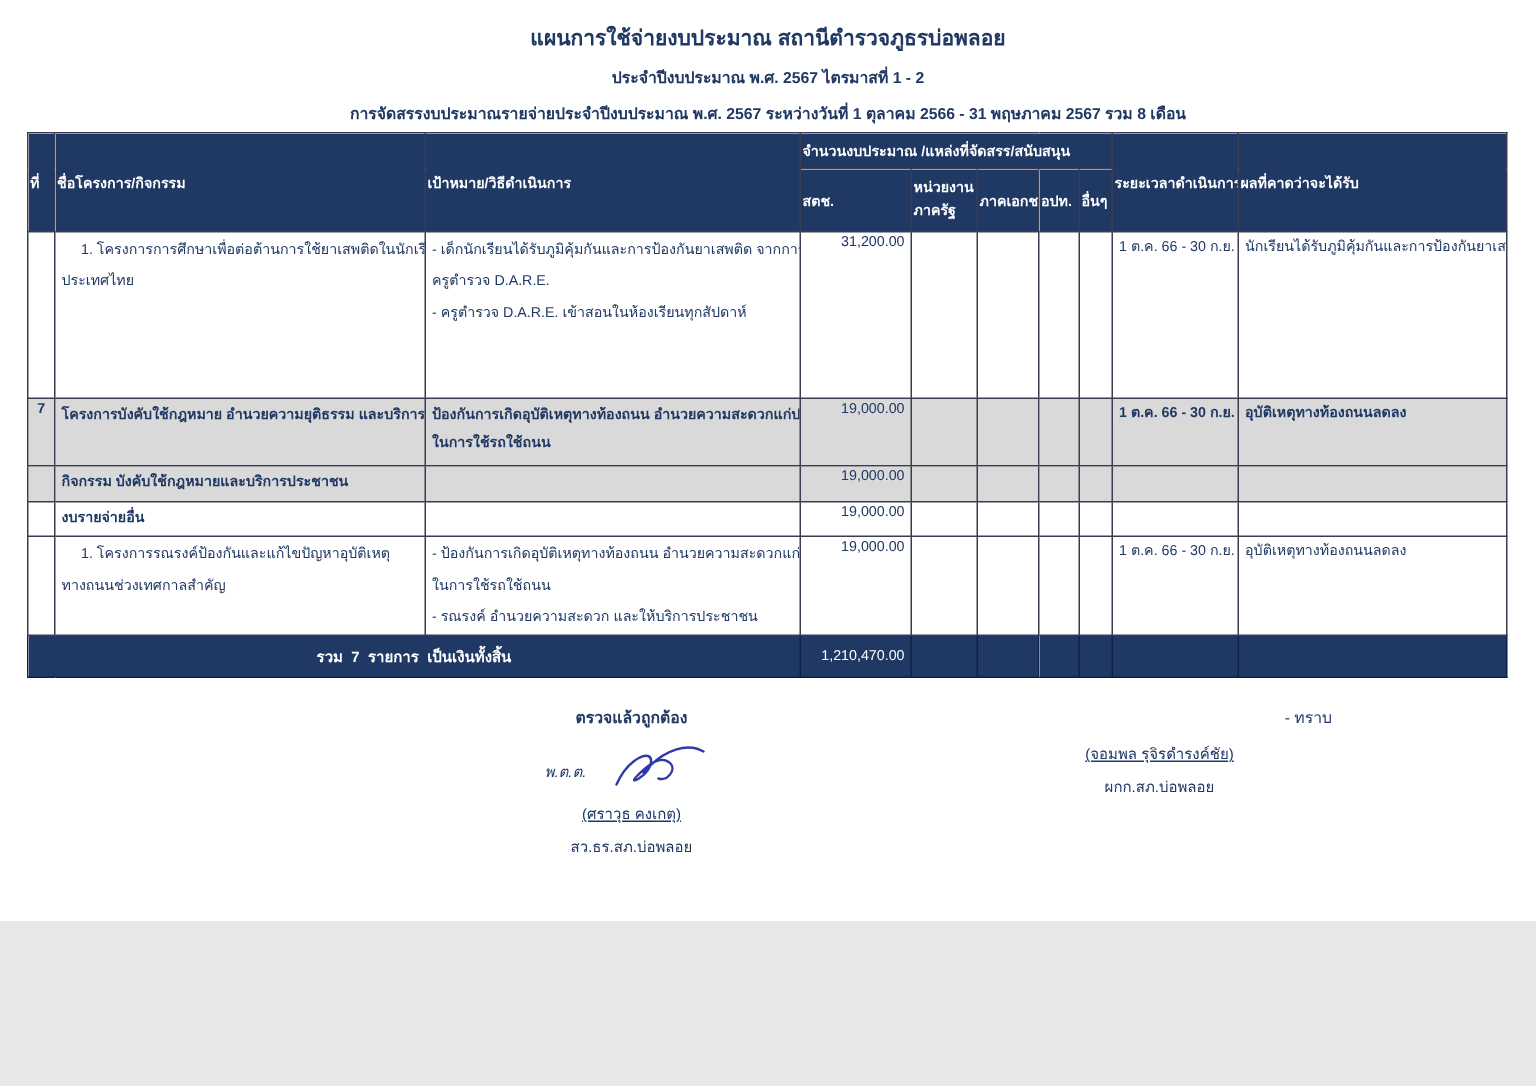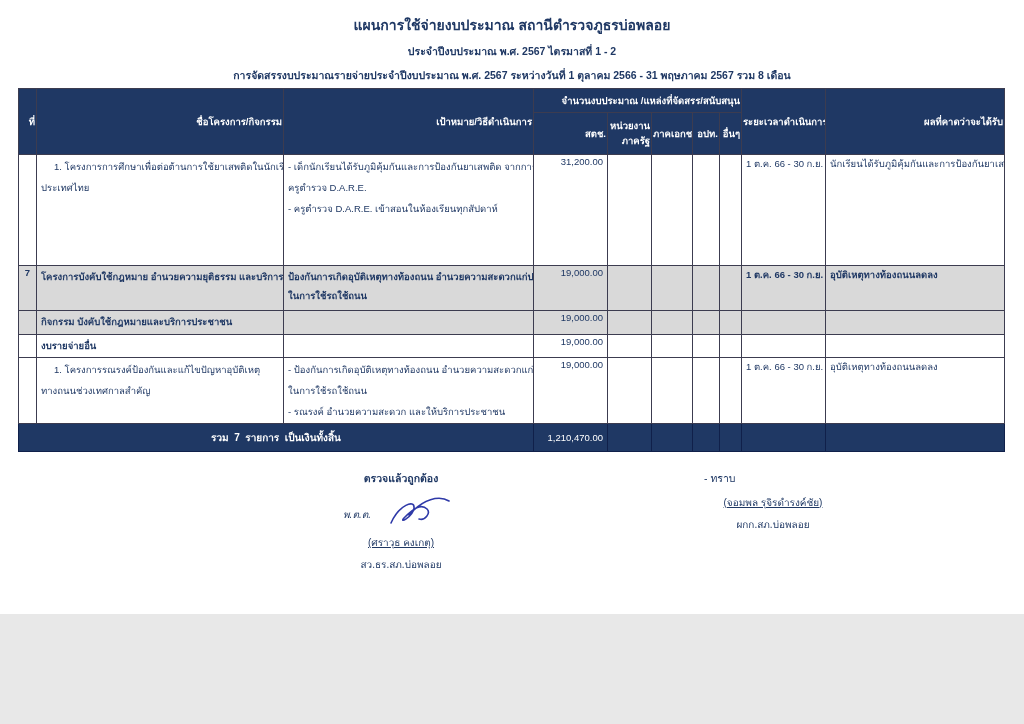--- a/index.html
+++ b/index.html
@@ -16,21 +16,21 @@
   table.plan {
     position:absolute; left:18px; top:88px; width:986px;
     border-collapse:collapse; table-layout:fixed; font-size:9.5px;
   }
   .plan th, .plan td {
     border:1px solid #3c3c50; overflow:hidden;
     padding:1px 4px; vertical-align:top;
   }
   .plan thead th {
     background:#1f3864; color:#ffffff; font-weight:bold;
-    text-align:right; vertical-align:middle; padding:2px 1px;
+    text-align:left; vertical-align:middle; padding:2px 1px;
     white-space:nowrap; font-size:9.5px;
   }
   .plan thead th.wrap { white-space:normal; line-height:1.5; }
   .hdr-group { height:24px; }
   .hdr-sub   { height:42px; }
   .r1 td { height:108px; }
   .r2 td { height:42px;  }
   .r3 td { height:21px;  }
   .r4 td { height:20px;  }
   .r5 td { height:61px;  }
@@ -42,24 +42,24 @@
   .c-num { text-align:right; white-space:nowrap; padding-top:3px; }
   .c-ctr { text-align:center; white-space:nowrap; padding-top:3px; }
   .c-res { white-space:nowrap; padding-top:3px; }
   .total td {
     background:#1f3864; color:#ffffff; height:25px;
     vertical-align:middle; border-color:#10204a;
   }
   .total .lbl { text-align:center; font-weight:bold; white-space:pre; font-size:10px; }
   
   .sig { position:absolute; width:230px; text-align:center; font-size:10px; }
-  .sig-left  { left:286px; top:470px; }
+  .sig-left  { left:306px; top:470px; }
   .sig-right { left:658px; top:470px; }
   .sig-head { font-weight:bold; font-size:10.5px; margin-bottom:8px; }
-  .sig-head-plain { font-weight:normal; text-align:left; padding-left:46px; }
+  .sig-head-plain { font-weight:normal; text-align:right; padding-left:46px; }
   .sig-row { display:flex; align-items:center; justify-content:center; height:38px;font-style:italic; }
   .sig-rank { margin-right:10px; }
   .scribble { display:block; }
   .sig-name { margin-top:2px;text-decoration:underline; }
   .sig-pos  { margin-top:7px; }
 </style>
 </head>
 <body>
 
 <div class="page">

